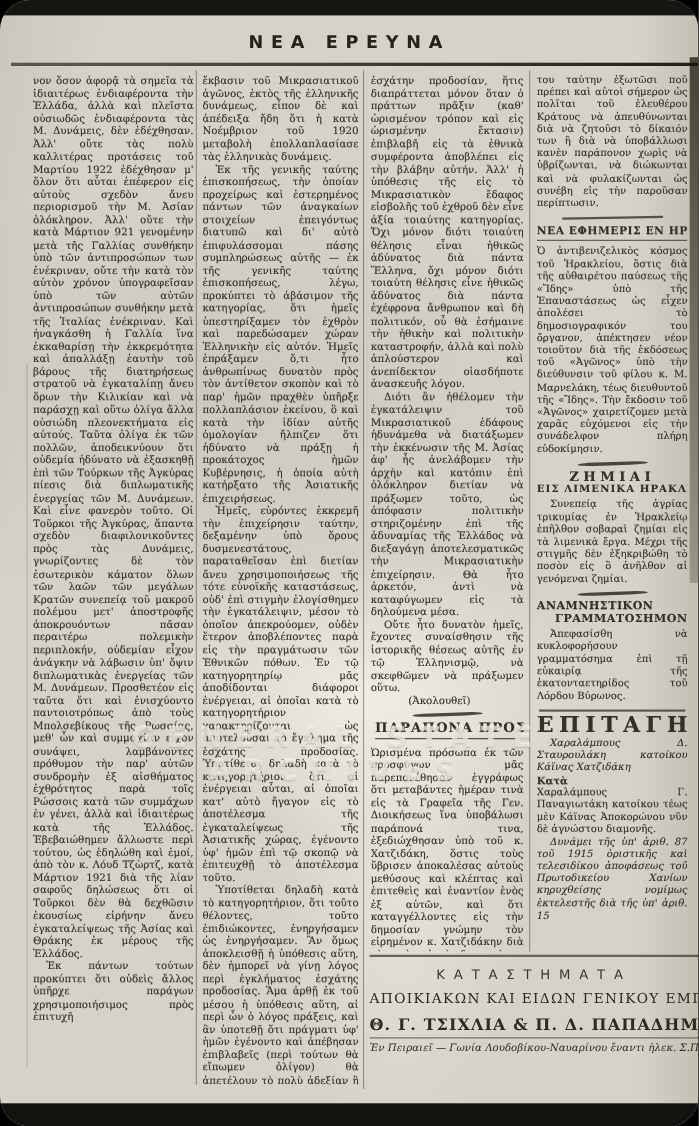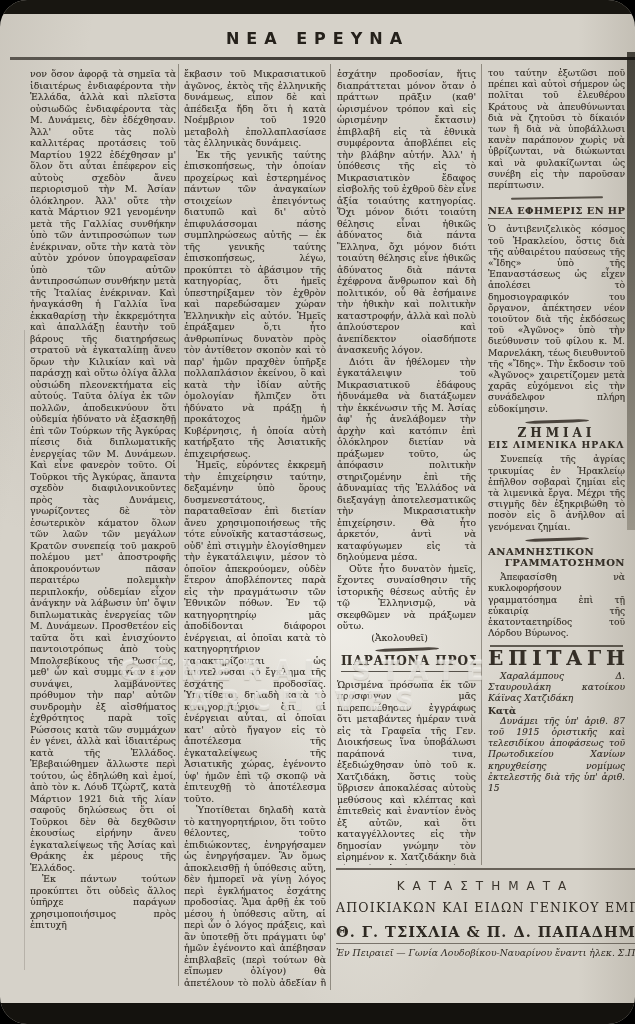--- a/index.html
+++ b/index.html
@@ -122,20 +122,21 @@
     <h4 class="zimiai-sub">ΕΙΣ ΛΙΜΕΝΙΚΑ ΗΡΑΚΛΕΙΟΥ</h4>
     <p>Συνεπείᾳ τῆς ἀγρίας τρικυμίας ἐν Ἡρακλείῳ ἐπῆλθον σοβαραὶ ζημίαι εἰς τὰ λιμενικὰ ἔργα. Μέχρι τῆς στιγμῆς δὲν ἐξηκριβώθη τὸ ποσὸν εἰς ὃ ἀνῆλθον αἱ γενόμεναι ζημίαι.</p>
     <div class="squiggle"></div>
     <h3 class="anamn">ΑΝΑΜΝΗΣΤΙΚΟΝ</h3>
     <h3 class="anamn l2">ΓΡΑΜΜΑΤΟΣΗΜΟΝ</h3>
     <p>Ἀπεφασίσθη νὰ κυκλοφορήσουν γραμματόσημα ἐπὶ τῇ εὐκαιρίᾳ τῆς ἑκατονταετηρίδος τοῦ Λόρδου Βύρωνος.</p>
     <div class="hr-full"></div>
     <h2 class="epitagi">ΕΠΙΤΑΓΗ</h2>
     <p class="ital">Χαραλάμπους Δ. Σταυρουλάκη κατοίκου Κάϊνας Χατζιδάκη</p>
     <p class="versus">Κατὰ</p>
+    <p class="noind">Χαραλάμπους Γ. Παναγιωτάκη κατοίκου τέως μὲν Κάϊνας Ἀποκορώνου νῦν δὲ ἀγνώστου διαμονῆς.</p>
     <p class="ital">Δυνάμει τῆς ὑπ' ἀριθ. 87 τοῦ 1915 ὁριστικῆς καὶ τελεσιδίκου ἀποφάσεως τοῦ Πρωτοδικείου Χανίων κηρυχθείσης νομίμως ἐκτελεστῆς διὰ τῆς ὑπ' ἀριθ. 15</p>
   </div>
 
   <div class="watermark">
     <div class="wm2">GENERAL STATE ARCHIVES</div>
   </div>
 
   <div class="ad">
     <div class="ad-l1">ΚΑΤΑΣΤΗΜΑΤΑ</div>
     <div class="ad-l2">ΑΠΟΙΚΙΑΚΩΝ ΚΑΙ ΕΙΔΩΝ ΓΕΝΙΚΟΥ ΕΜΠΟΡΙΟΥ</div>

